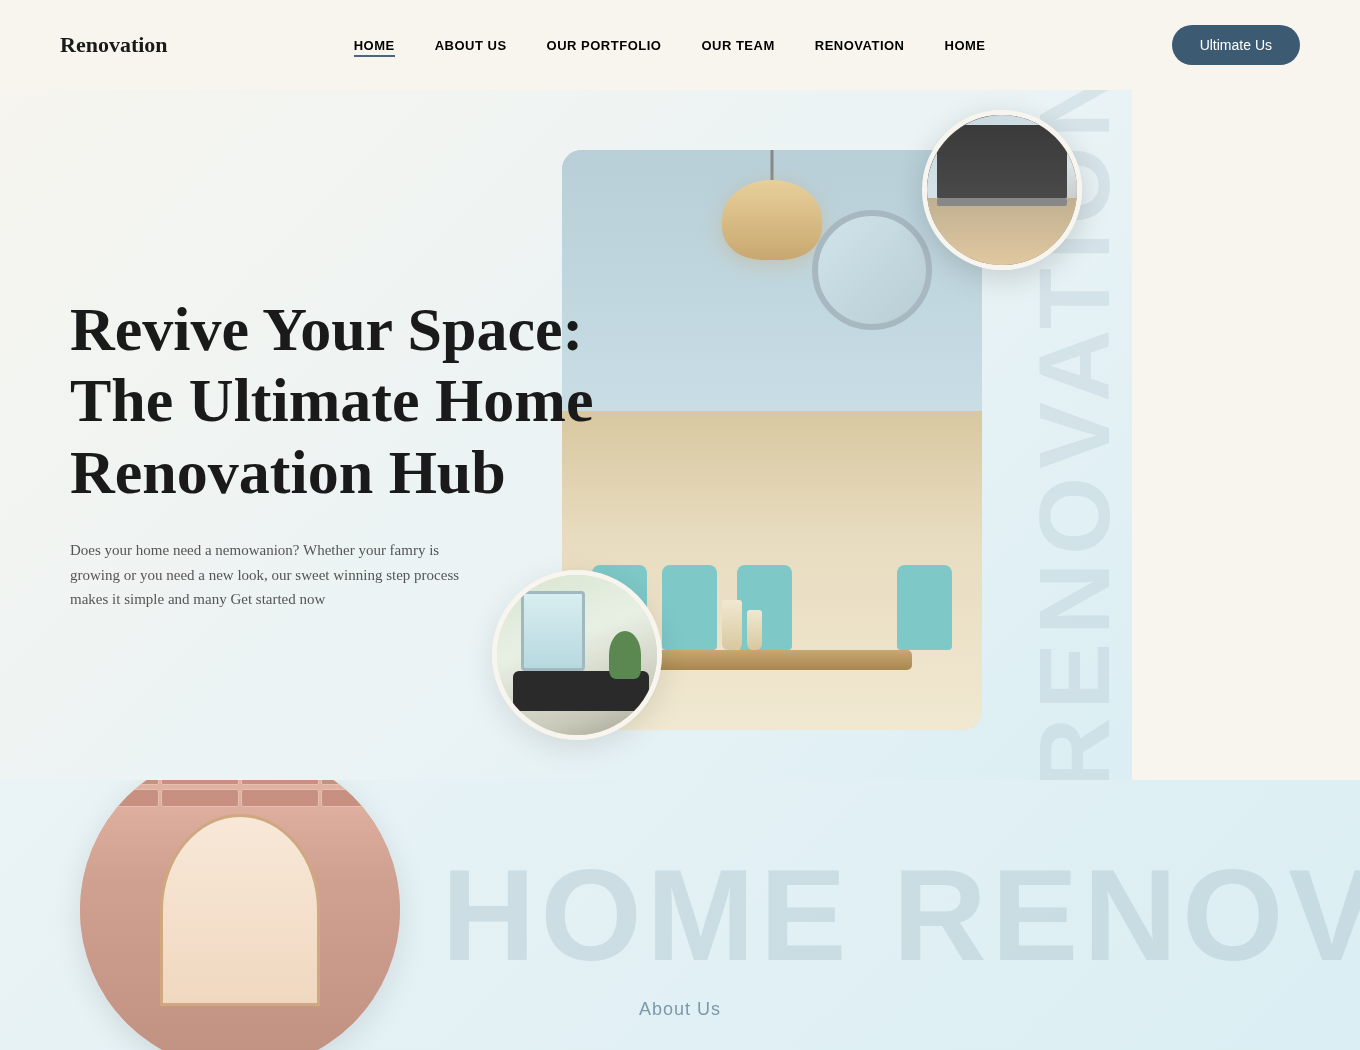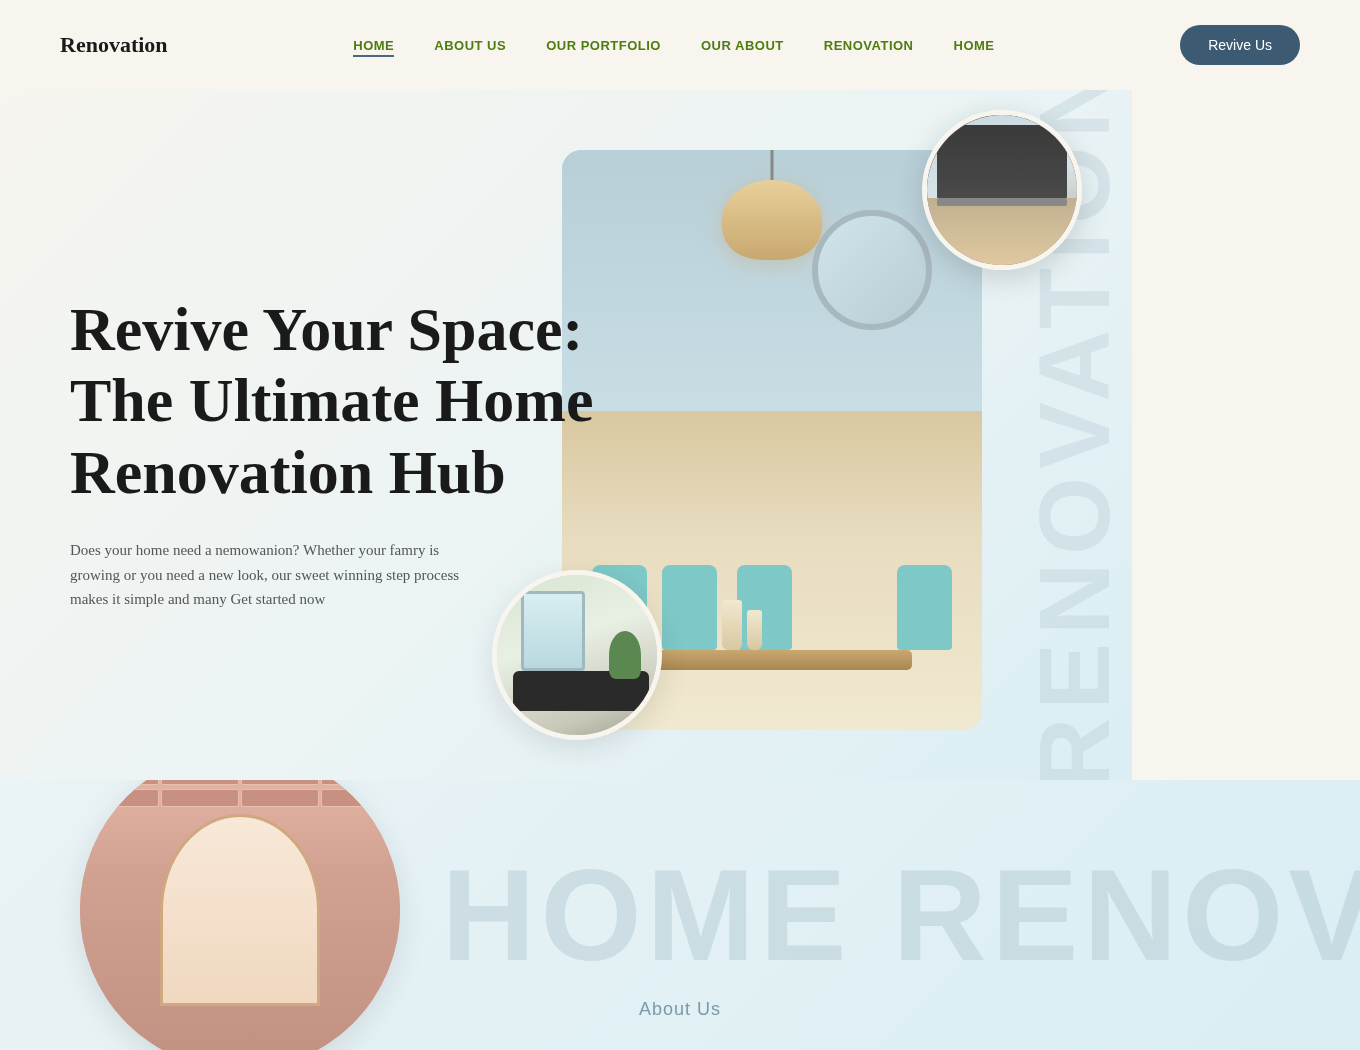--- a/index.html
+++ b/index.html
@@ -37,21 +37,21 @@
 
     .nav-links {
       display: flex;
       gap: 40px;
       align-items: center;
       list-style: none;
     }
 
     .nav-links a {
       text-decoration: none;
-      color: #4d7c0f;
+      color: #000000;
       font-family: Arial, sans-serif;
       font-size: 13px;
       font-weight: 600;
       letter-spacing: 0.5px;
       text-align: center;
     }
 
     .nav-links .active {
       border-bottom: 2px solid #4a6680;
       padding-bottom: 2px;
@@ -387,26 +387,26 @@
 </head>
 <body>
 
 <nav>
   <div class="nav-logo">Renovation</div>
 
   <ul class="nav-links">
     <li><a href="#" class="active">HOME</a></li>
     <li><a href="#">ABOUT US</a></li>
     <li><a href="#">OUR PORTFOLIO</a></li>
-    <li><a href="#">OUR ABOUT</a></li>
+    <li><a href="#">OUR TEAM</a></li>
     <li><a href="#">RENOVATION</a></li>
     <li><a href="#">HOME</a></li>
   </ul>
 
-  <a href="#" class="contact-btn">Revive Us</a>
+  <a href="#" class="contact-btn">Ultimate Us</a>
 </nav>
 
 <section class="hero">
   <div class="hero-content">
     <h1 class="hero-title">Revive Your Space: The Ultimate Home Renovation Hub</h1>
     <p class="hero-desc">Does your home need a nemowanion? Whether your famry is growing or you need a new look, our sweet winning step process makes it  simple and many Get started now</p>
   </div>
 
   <div class="vertical-text">RENOVATION</div>
 

